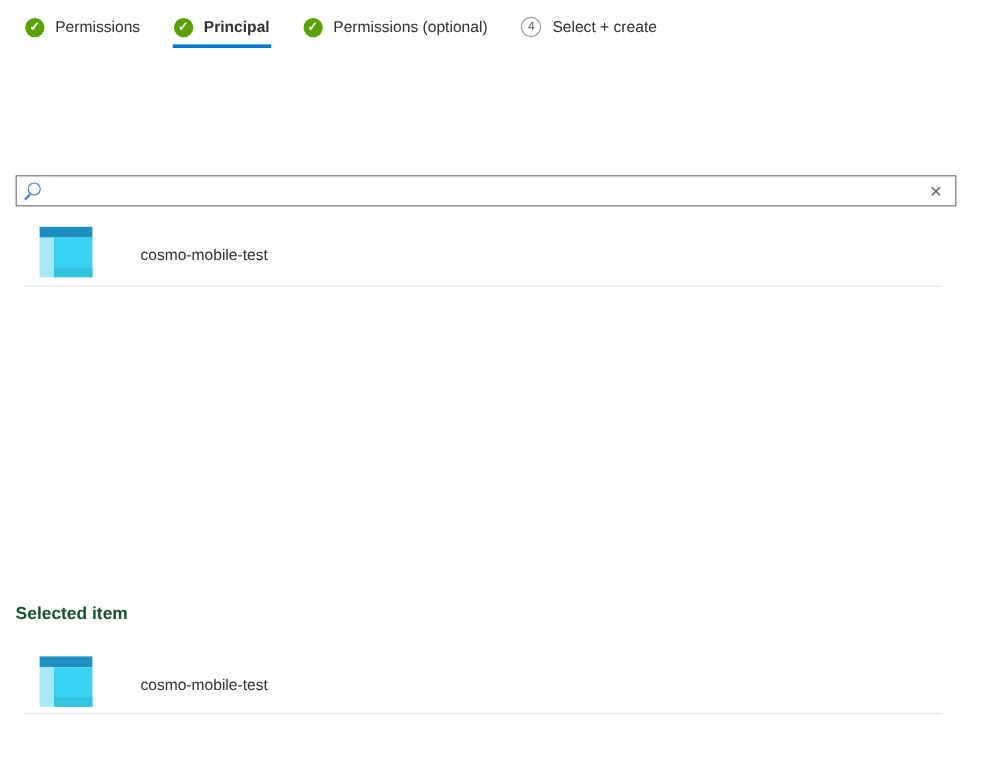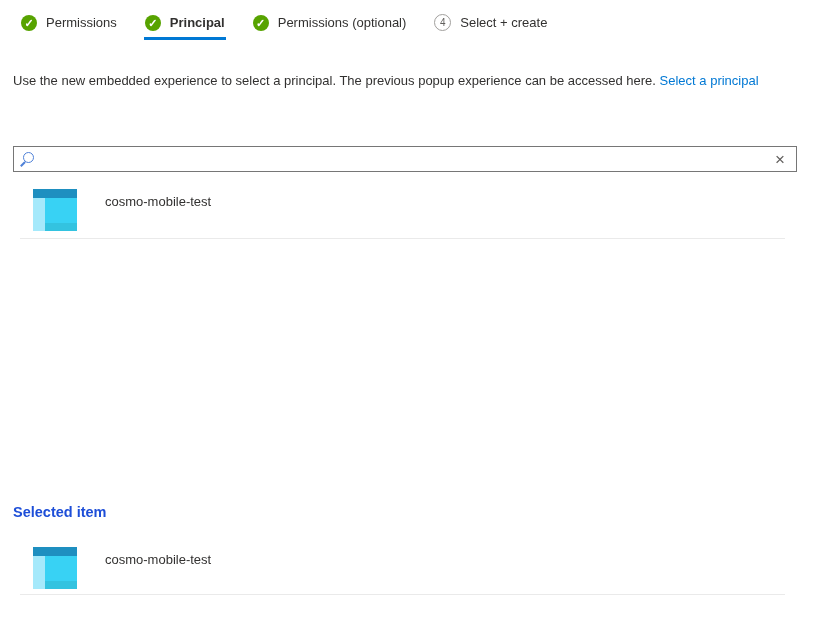--- a/index.html
+++ b/index.html
@@ -48,38 +48,38 @@
   .searchbox input {
     flex:1; border:none; outline:none; font-size:13px; background:transparent;
     font-family:"Liberation Sans", sans-serif; color:#323130; height:20px;
   }
   .clear-btn {
     color:#605e5c; font-size:17px; line-height:1; cursor:pointer;
     flex:0 0 auto; padding:0 2px; user-select:none;
   }
 
   
-  .item-row { position:absolute; display:flex; gap:28px; align-items:flex-start; cursor:pointer; }
+  .item-row { position:absolute; display:flex; gap:40px; align-items:center; cursor:pointer; }
   .row-results { left:33px; top:189px; }
   .row-selected { left:33px; top:547px; }
   .item-label { font-size:13px; color:#323130; margin-top:5px; }
 
   .app-icon { position:relative; width:44px; height:42px; flex:0 0 auto; display:block; }
   .app-icon .ai-top   { position:absolute; left:0; right:0; top:0; height:9px;  background:#1e8fc0; }
   .app-icon .ai-left  { position:absolute; left:0; top:9px; bottom:0; width:12px; background:#a5e9fb; }
   .app-icon .ai-body  { position:absolute; left:12px; right:0; top:9px; bottom:0; background:#38d2f4; }
   .app-icon .ai-strip { position:absolute; left:12px; right:0; bottom:0; height:8px; background:#33c3e0; }
 
   .divider { position:absolute; left:20px; width:765px; height:1px; background:#eaeaea; }
   .divider-1 { top:238px; }
   .divider-2 { top:594px; }
 
   .selected-heading {
     position:absolute; left:13px; top:504px;
-    font-size:14.5px; font-weight:700; color:#1d4ed8;
+    font-size:14.5px; font-weight:700; color:#14532d;
   }
 </style>
 </head>
 <body>
 
 <div class="page">
 
   <div class="tabbar">
     <div class="tab">
       <span class="check-circle">✓</span>
@@ -93,24 +93,20 @@
       <span class="check-circle">✓</span>
       <span class="tab-label">Permissions (optional)</span>
     </div>
     <div class="tab">
       <span class="step-circle">4</span>
       <span class="tab-label">Select + create</span>
     </div>
   </div>
 
   <div class="info">
-    <div>
-      <span>Use the new embedded experience to select a principal. The previous popup experience can be accessed here.</span>
-      <a href="#">Select a principal</a>
-    </div>
   </div>
 
   <div class="searchbox">
     <span class="search-glyph"></span>
     <input type="text" value="" style="">
     <span class="clear-btn">×</span>
   </div>
 
   <div class="item-row row-results">
     <span class="app-icon">

